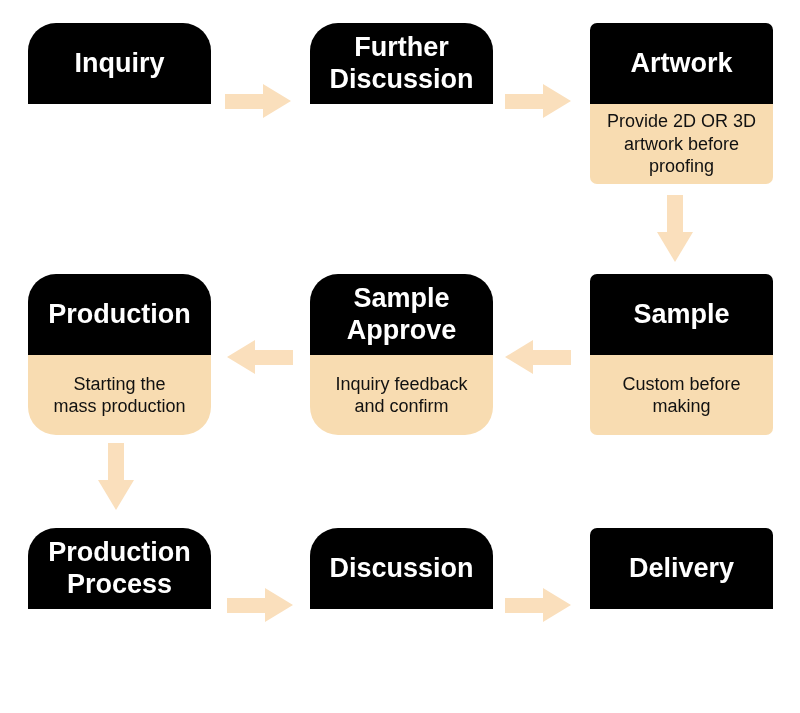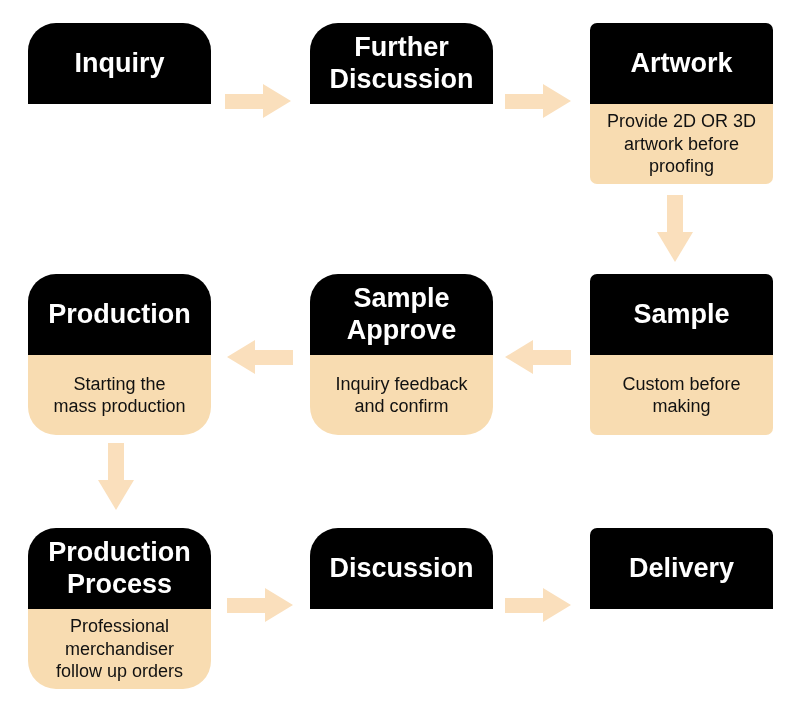--- a/index.html
+++ b/index.html
@@ -144,25 +144,20 @@
       <div class="card-desc">Custom before
 making</div>
     </div>
   </div>
 
   <div class="card r3 c1">
     <div class="card-header">
       <div class="card-title">Production
 Process</div>
     </div>
-    <div class="card-body">
-      <div class="card-desc">Professional
-merchandiser
-follow up orders</div>
-    </div>
   </div>
 
   <div class="card r3 c2">
     <div class="card-header">
       <div class="card-title">Discussion</div>
     </div>
   </div>
 
   <div class="card r3 c3">
     <div class="card-header">

